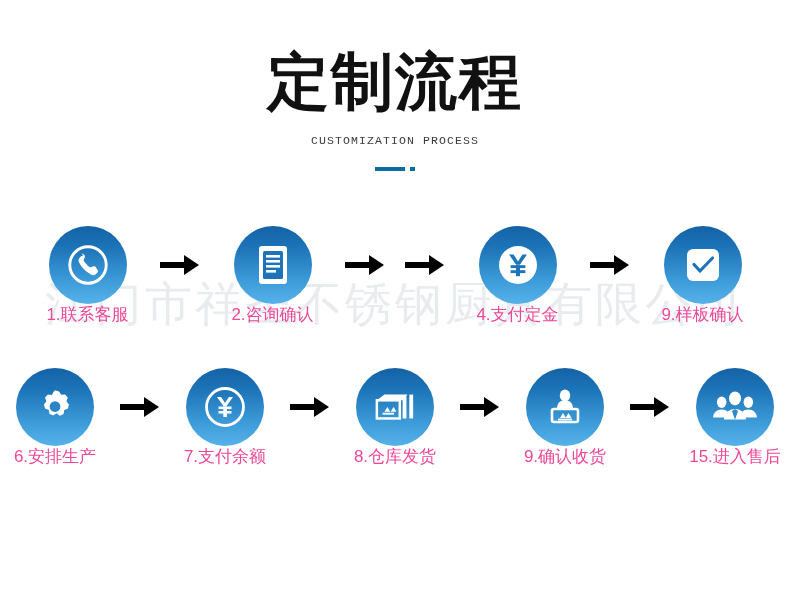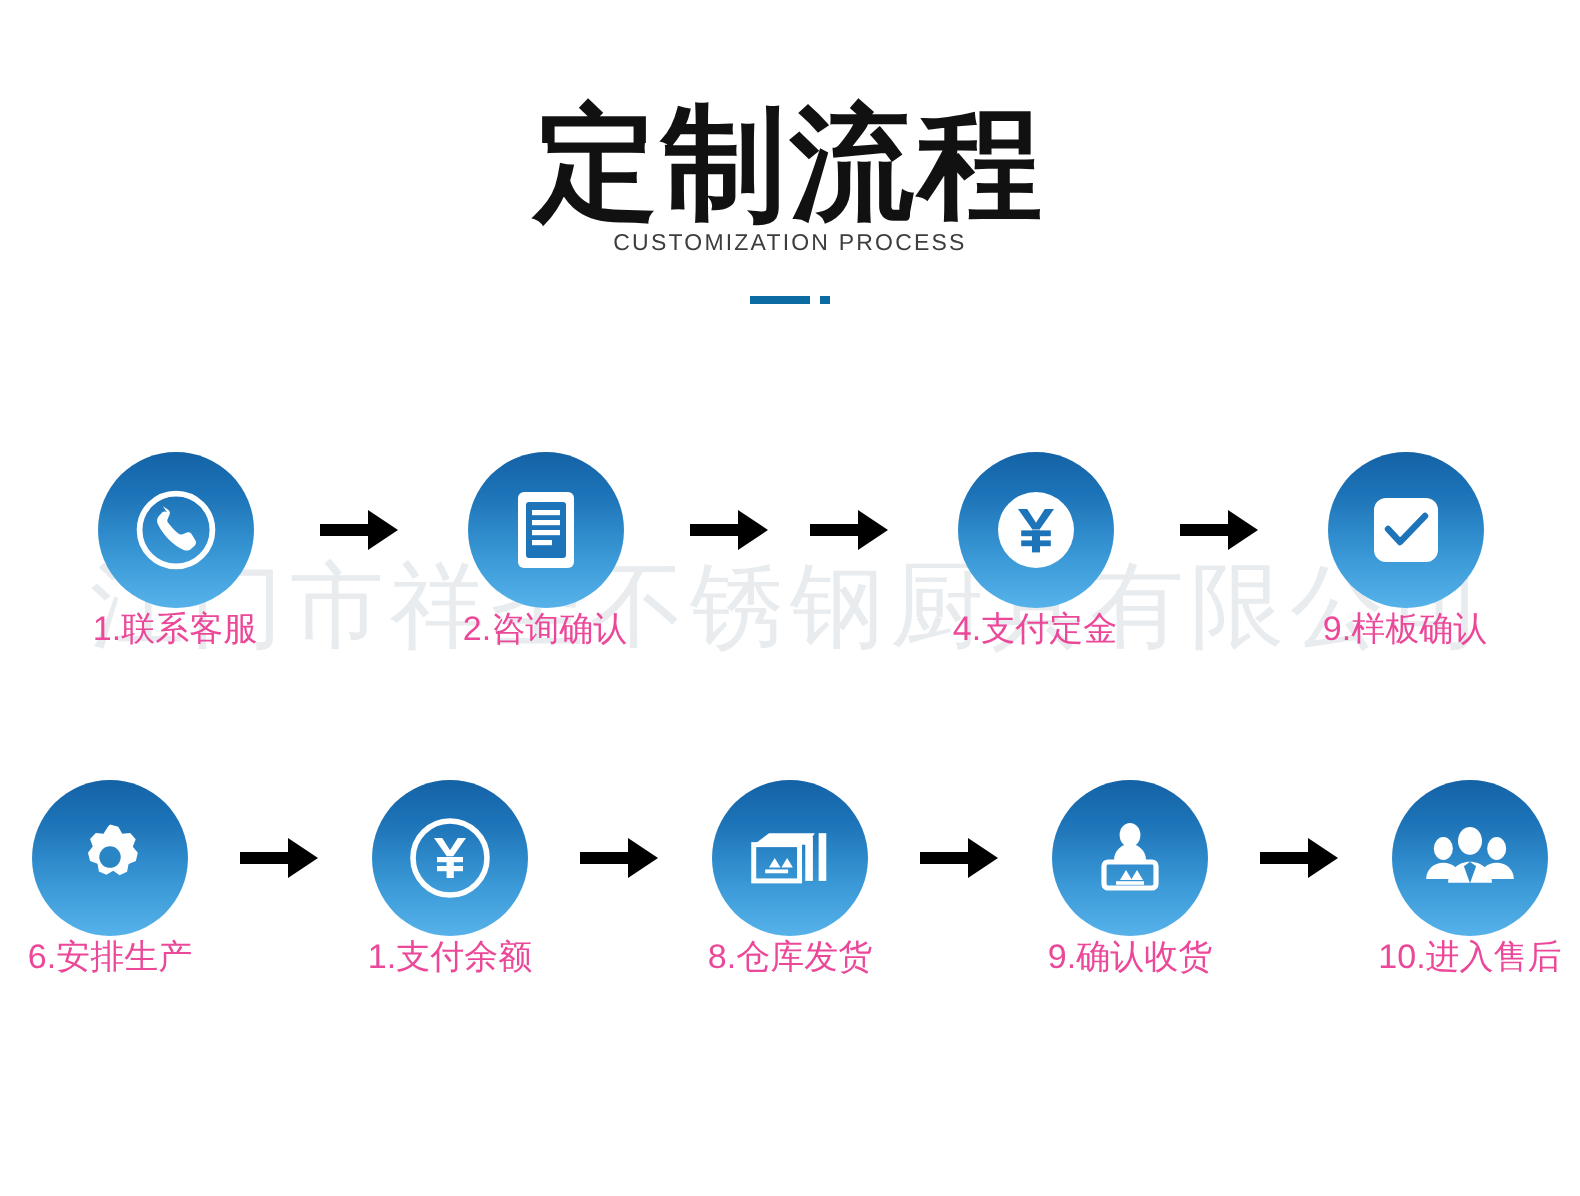--- a/index.html
+++ b/index.html
@@ -22,24 +22,25 @@
   .title {
     margin-top: 48px;
     font-size: 62px;
     line-height: 68px;
     font-weight: bold;
     color: #111111;
     letter-spacing: 2px;
     font-family: "DejaVu Sans", "Liberation Sans", sans-serif;
   }
   .subtitle {
+    margin-top: 18px;
     font-size: 11.5px;
     letter-spacing: 1.1px;
     color: #3d3d3d;
-    font-family: Liberation Sans, sans-serif;
+    font-family: Liberation Mono, monospace;
   }
   .divider {
     margin-top: 17px;
     height: 10px;
     display: flex;
     align-items: center;
     justify-content: center;
     gap: 5px;
   }
   .divider .bar  { width: 30px; height: 4px; background: #0d6ba3; display: block; }
@@ -63,21 +64,21 @@
 
   
   .row {
     position: absolute;
     left: 0; width: 790px;
     display: flex;
     align-items: flex-start;
     justify-content: center;
   }
   .row-1 { top: 226px; }
-  .row-2 { top: 390px; }
+  .row-2 { top: 368px; }
 
   .step {
     width: 125px;
     display: flex;
     flex-direction: column;
     align-items: center;
   }
   .bubble {
     width: 78px; height: 78px;
     border-radius: 50%;
@@ -229,21 +230,21 @@
         <span>
           <svg width="48" height="48" viewBox="0 0 48 48">
             <circle cx="24" cy="24" r="18.5" fill="none" stroke="#ffffff" stroke-width="2.8"></circle>
             <path d="M16 14l6.4 9.1h3.2L32 14h-4.1L24 20.1 20.1 14z" fill="#ffffff"></path>
             <rect x="17.5" y="23.5" width="13" height="2.6" fill="#ffffff"></rect>
             <rect x="17.5" y="28" width="13" height="2.6" fill="#ffffff"></rect>
             <rect x="22.3" y="23.5" width="3.6" height="10.5" fill="#ffffff"></rect>
           </svg>
         </span>
       </div>
-      <div class="step-label">1.支付余额</div>
+      <div class="step-label">7.支付余额</div>
     </div>
 
     <div class="arrow">
       <svg width="40" height="24" viewBox="0 0 40 24">
         <path d="M0 9 h24 v-7 l15 10 -15 10 v-7 H0 z" fill="#000000"></path>
       </svg>
     </div>
 
     <div class="step">
       <div class="bubble">
@@ -295,18 +296,18 @@
             <ellipse cx="11" cy="16" rx="5" ry="6" fill="#ffffff"></ellipse>
             <path d="M2 32c0-5 4-8.5 9-8.5s9 3.5 9 8.5z" fill="#ffffff"></path>
             <ellipse cx="39" cy="16" rx="5" ry="6" fill="#ffffff"></ellipse>
             <path d="M30 32c0-5 4-8.5 9-8.5s9 3.5 9 8.5z" fill="#ffffff"></path>
             <ellipse cx="25" cy="12" rx="6.3" ry="7.3" fill="#ffffff"></ellipse>
             <path d="M13.5 34c0-6.2 5.2-11 11.5-11s11.5 4.8 11.5 11z" fill="#ffffff"></path>
             <path d="M25 23l3.2 2.3-3.2 9-3.2-9z" fill="#2e8ac9"></path>
           </svg>
         </span>
       </div>
-      <div class="step-label">10.进入售后</div>
+      <div class="step-label">15.进入售后</div>
     </div>
 
   </div>
 
 </div>
 
 </body></html>

